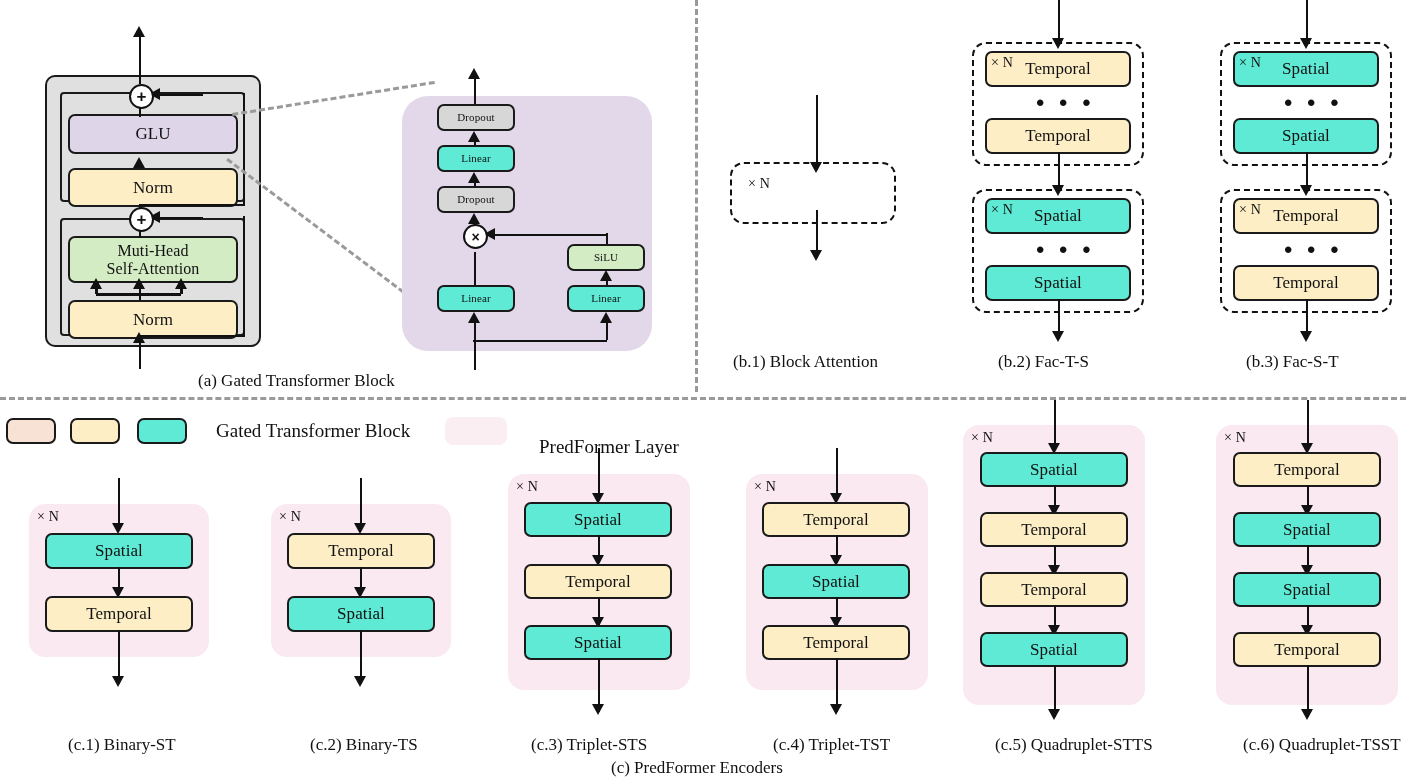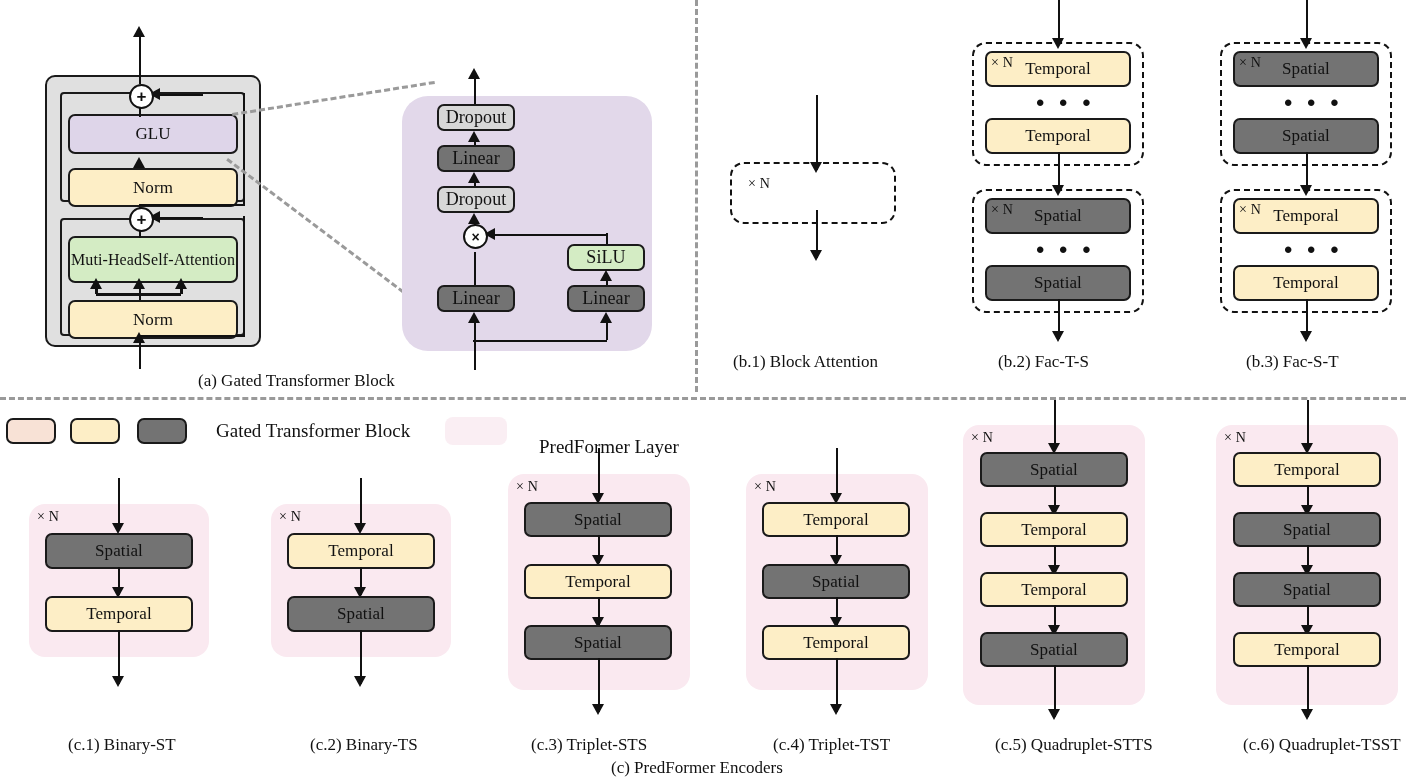--- a/index.html
+++ b/index.html
@@ -33,26 +33,26 @@
     box-sizing:border-box;
     border:2px solid #1a1a1a;
     border-radius:7px;
     display:flex;align-items:center;justify-content:center;
     font-size:17px;
     line-height:1.05;
     text-align:center;
     white-space:nowrap;
     letter-spacing:.1px;
   }
-  .node.small{font-size:18px;}
-  .node.two-line{flex-direction:row;line-height:1.12;font-size:16px;text-align:right;}
+  .node.small{font-size:11px;}
+  .node.two-line{flex-direction:column;line-height:1.12;font-size:16px;text-align:right;}
 
   .c-peach {background:#f8e2d6;}
   .c-yellow{background:#fdeec6;}
-  .c-blue  {background:#737373;}
+  .c-blue  {background:#5eead4;}
   .c-green {background:#d4ecc4;}
   .c-purple{background:#ded5e9;}
   .c-gray  {background:#d7d7d7;}
 
   
   .panel-gray{
     position:absolute;background:#e0e0e0;
     border:2.5px solid #1a1a1a;border-radius:10px;box-sizing:border-box;
   }
   .panel-inner{

